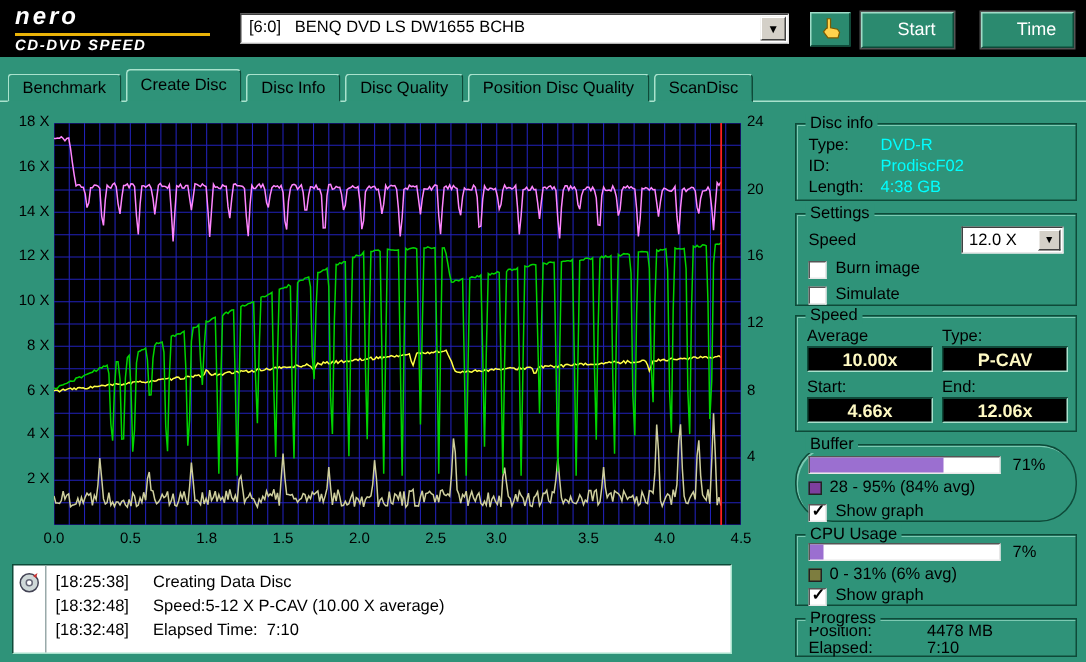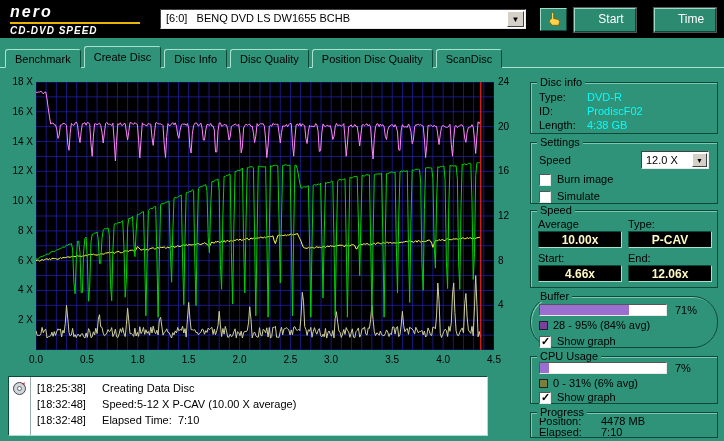--- a/index.html
+++ b/index.html
@@ -62,21 +62,21 @@
   .sp-box{background:#000;color:#fef9c3;font-weight:bold;font-size:12px;text-align:center;height:17px;line-height:16px;border:1px solid;border-color:#0e4a39 #a9e2cd #a9e2cd #0e4a39;margin-bottom:4px;}
 
   .bar-row{display:flex;align-items:center;padding:7px 0 0 8px;}
   .bar-track{width:128px;height:12px;background:#fff;border:1px solid;border-color:#555 #e8e8e8 #e8e8e8 #555;}
   .bar-fill{height:100%;width:0;}
   .bar-pct{margin-left:8px;}
   .range-row{display:flex;align-items:center;padding:3px 0 0 8px;line-height:12px;}
   .swatch{width:9px;height:9px;border:1px solid #222;display:inline-block;margin-right:5px;}
 
   .prog-rows{padding:3px 0 0 8px;}
-  .prog-row{display:flex;line-height:11px;}
+  .prog-row{display:flex;line-height:11px;gap:17px;}
   .prog-label{width:62px;}
 
   
   .log{position:absolute;left:8px;top:376px;width:480px;height:60px;background:#fff;border:1px solid;border-color:#0e4a39 #a9e2cd #a9e2cd #0e4a39;}
   .log-gutter{position:absolute;left:0;top:0;width:22px;height:100%;border-right:1px solid #9aa;}
   .log-icon{position:absolute;left:3px;top:4px;}
   .log-rows{position:absolute;left:28px;top:3px;font-size:11px;line-height:16px;}
   .log-time{display:inline-block;width:62px;}
   .log-text{white-space:pre;}
 </style>

